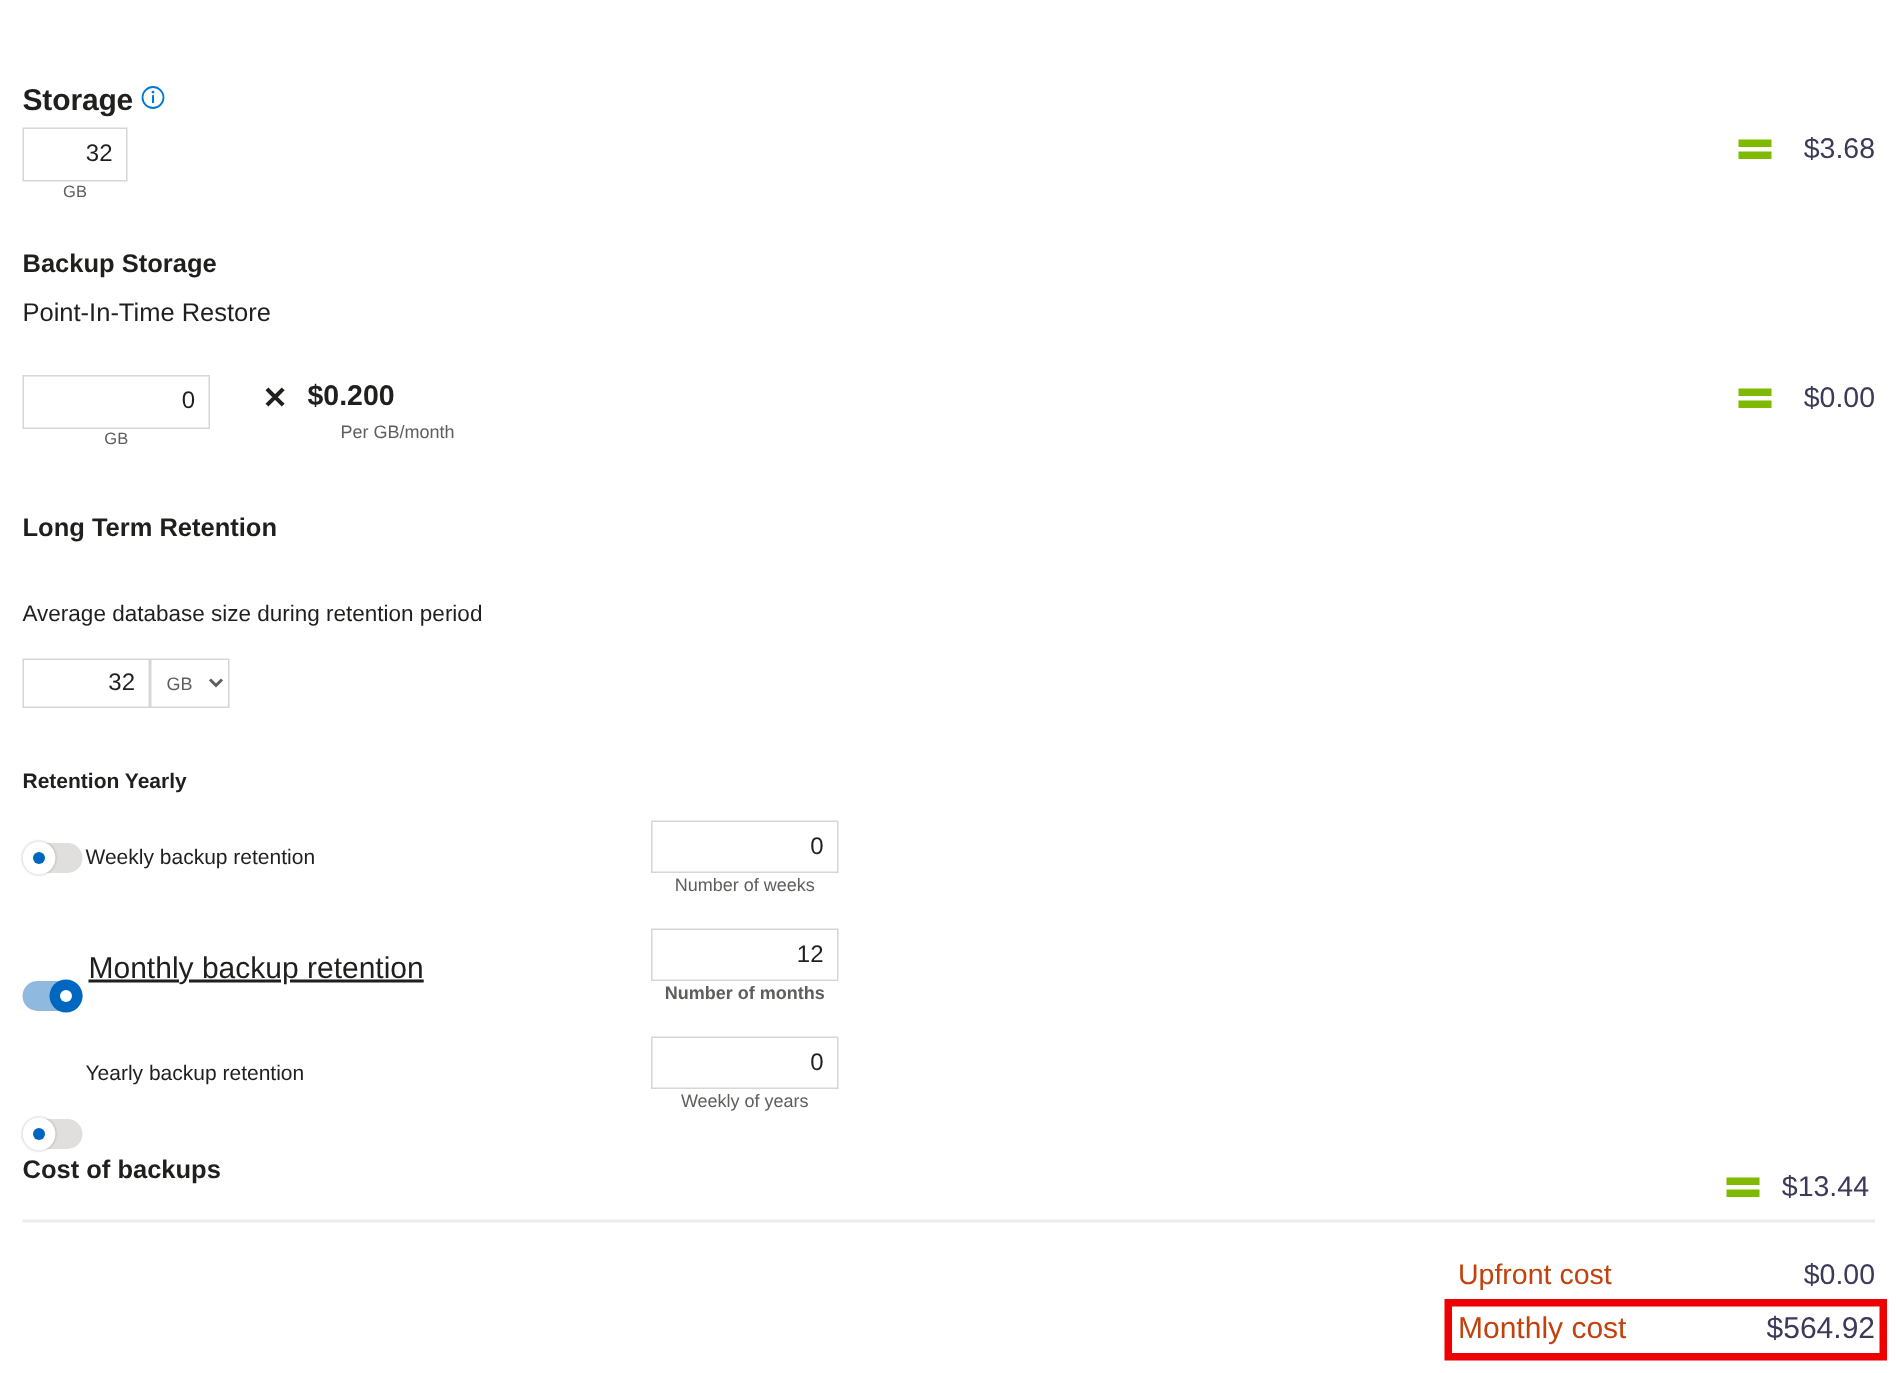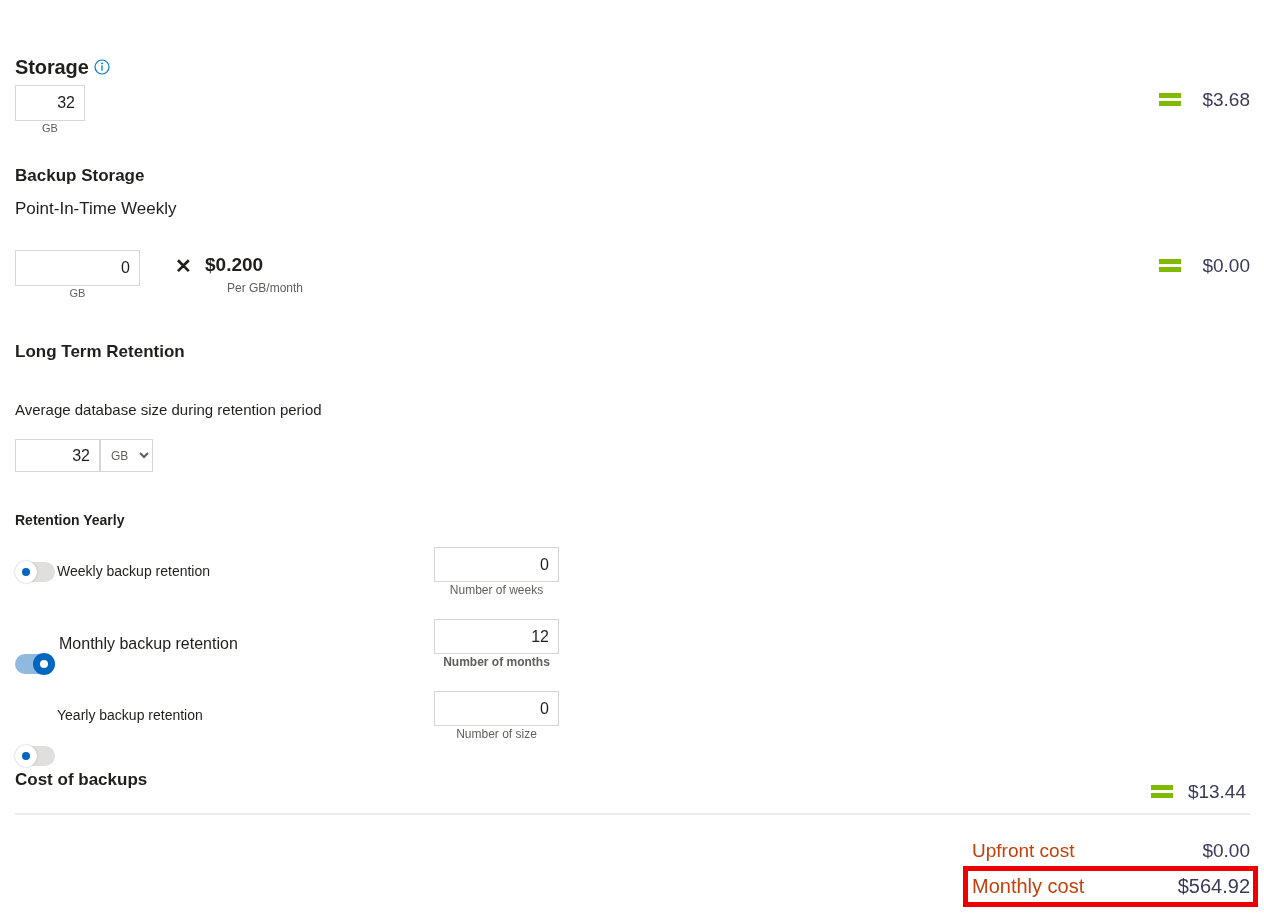--- a/index.html
+++ b/index.html
@@ -230,21 +230,21 @@
 <input class="abs num-input" style="left: 15px; top: 85px; width: 70px; height: 36px;" value="32">
 <div class="abs unit-caption" style="left:15px; top:122px; width:70px;">GB</div>
 
 <div class="abs op-equals" style="left:1159px; top:92px;">
   <div class="bar b1"></div>
     <div class="bar b2"></div>
 </div>
 <div class="abs price" style="left:1120px; top:89px; width:130px;">$3.68</div>
 
 <div class="abs h-sub" style="left:15px; top:166px;">Backup Storage</div>
-<div class="abs h-sub-light" style="left:15px; top:199px;">Point-In-Time Weekly</div>
+<div class="abs h-sub-light" style="left:15px; top:199px;">Point-In-Time Restore</div>
 
 <input class="abs num-input" style="left: 15px; top: 250px; width: 125px; height: 36px;" value="0">
 <div class="abs unit-caption" style="left:15px; top:287px; width:125px;">GB</div>
 
 <div class="abs op-times" style="left:175px; top:256px;">✕</div>
 
 <div class="abs rate-price" style="left:205px; top:254px; width:120px;">$0.200</div>
 <div class="abs rate-caption" style="left:205px; top:281px; width:120px;">Per GB/month</div>
 
 <div class="abs op-equals" style="left:1159px; top:258px;">
@@ -266,30 +266,30 @@
 <div class="abs toggle off" style="left:15px; top:562px;">
   <div class="knob"></div>
 </div>
 <div class="abs label-plain" style="left:57px; top:563px; font-size:14px;">Weekly backup retention</div>
 <input class="abs num-input" style="left: 434px; top: 547px; width: 125px; height: 35px;" value="0">
 <div class="abs unit-caption" style="left:434px; top:583px; width:125px; font-size:12px;">Number of weeks</div>
 
 <div class="abs toggle on" style="left:15px; top:634px;">
   <div class="knob"></div>
 </div>
-<div class="abs label-plain" style="left:59px; top:635px; font-size:16px;">Monthly backup retention</div>
+<div class="abs label-plain" style="left:59px; top:635px; font-size:20px;text-decoration:underline;">Monthly backup retention</div>
 <input class="abs num-input" style="left: 434px; top: 619px; width: 125px; height: 35px;" value="12">
 <div class="abs unit-caption" style="left:434px; top:655px; width:125px; font-size:12px;font-weight:bold;">Number of months</div>
 
 <div class="abs toggle off" style="left:15px; top:706px;">
   <div class="knob"></div>
 </div>
 <div class="abs label-plain" style="left:57px; top:707px; font-size:14px;">Yearly backup retention</div>
 <input class="abs num-input" style="left: 434px; top: 691px; width: 125px; height: 35px;" value="0">
-<div class="abs unit-caption" style="left:434px; top:727px; width:125px; font-size:12px;">Number of size</div>
+<div class="abs unit-caption" style="left:434px; top:727px; width:125px; font-size:12px;">Weekly of years</div>
 
 <div class="abs h-sub" style="left:15px; top:770px;">Cost of backups</div>
 
 <div class="abs op-equals" style="left:1151px; top:784px;">
   <div class="bar b1"></div>
     <div class="bar b2"></div>
 </div>
 <div class="abs price" style="left:1115px; top:781px; width:131px;">$13.44</div>
 
 <div class="abs divider" style="left:15px; top:813px; width:1235px;"></div>

